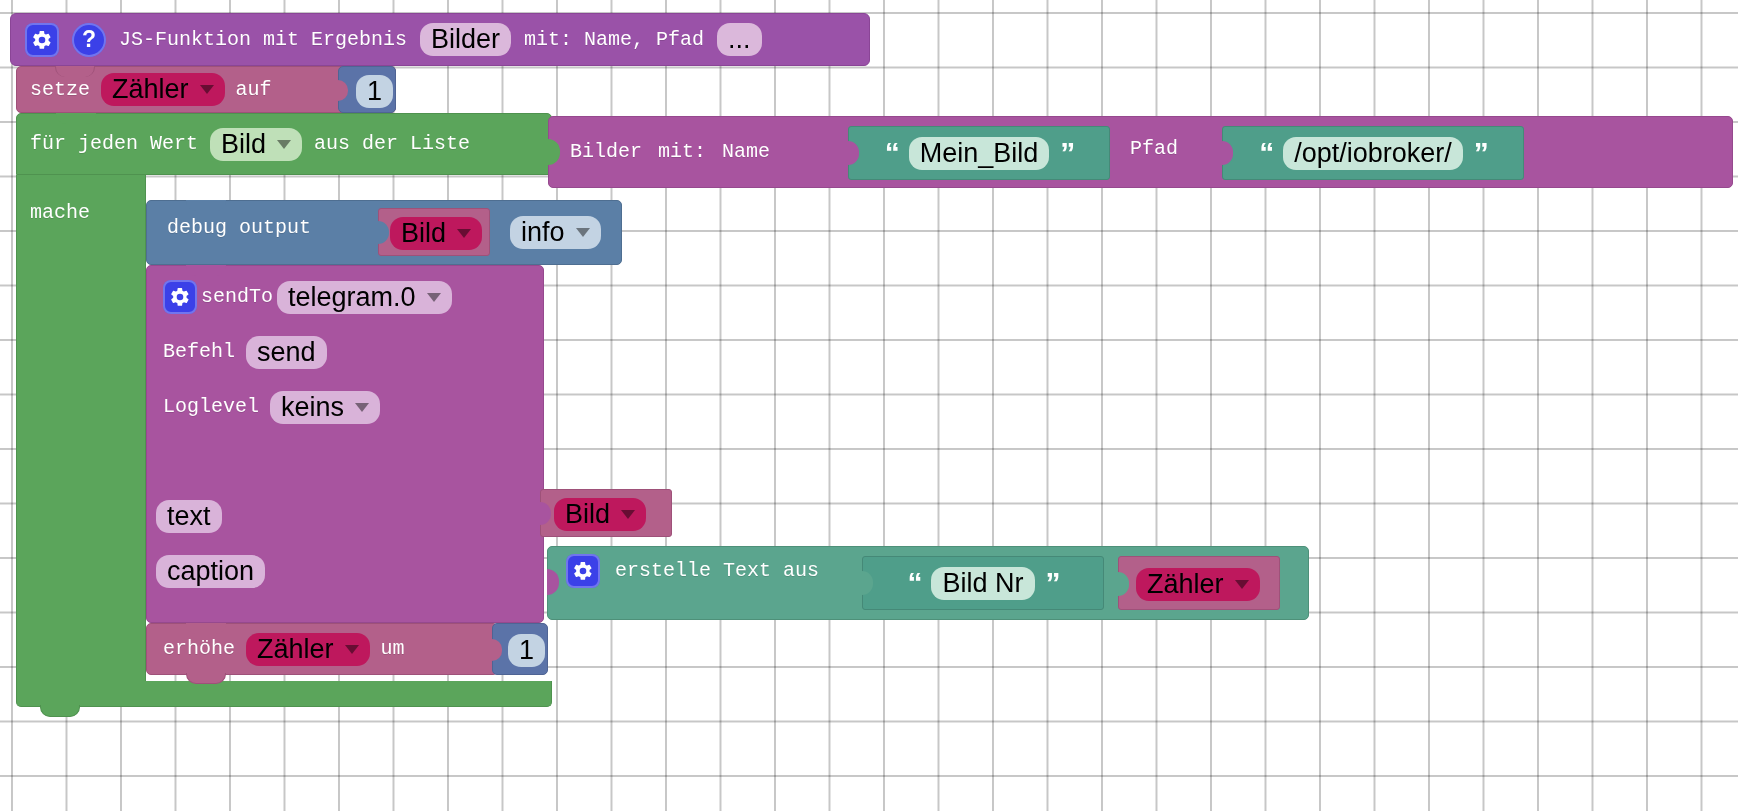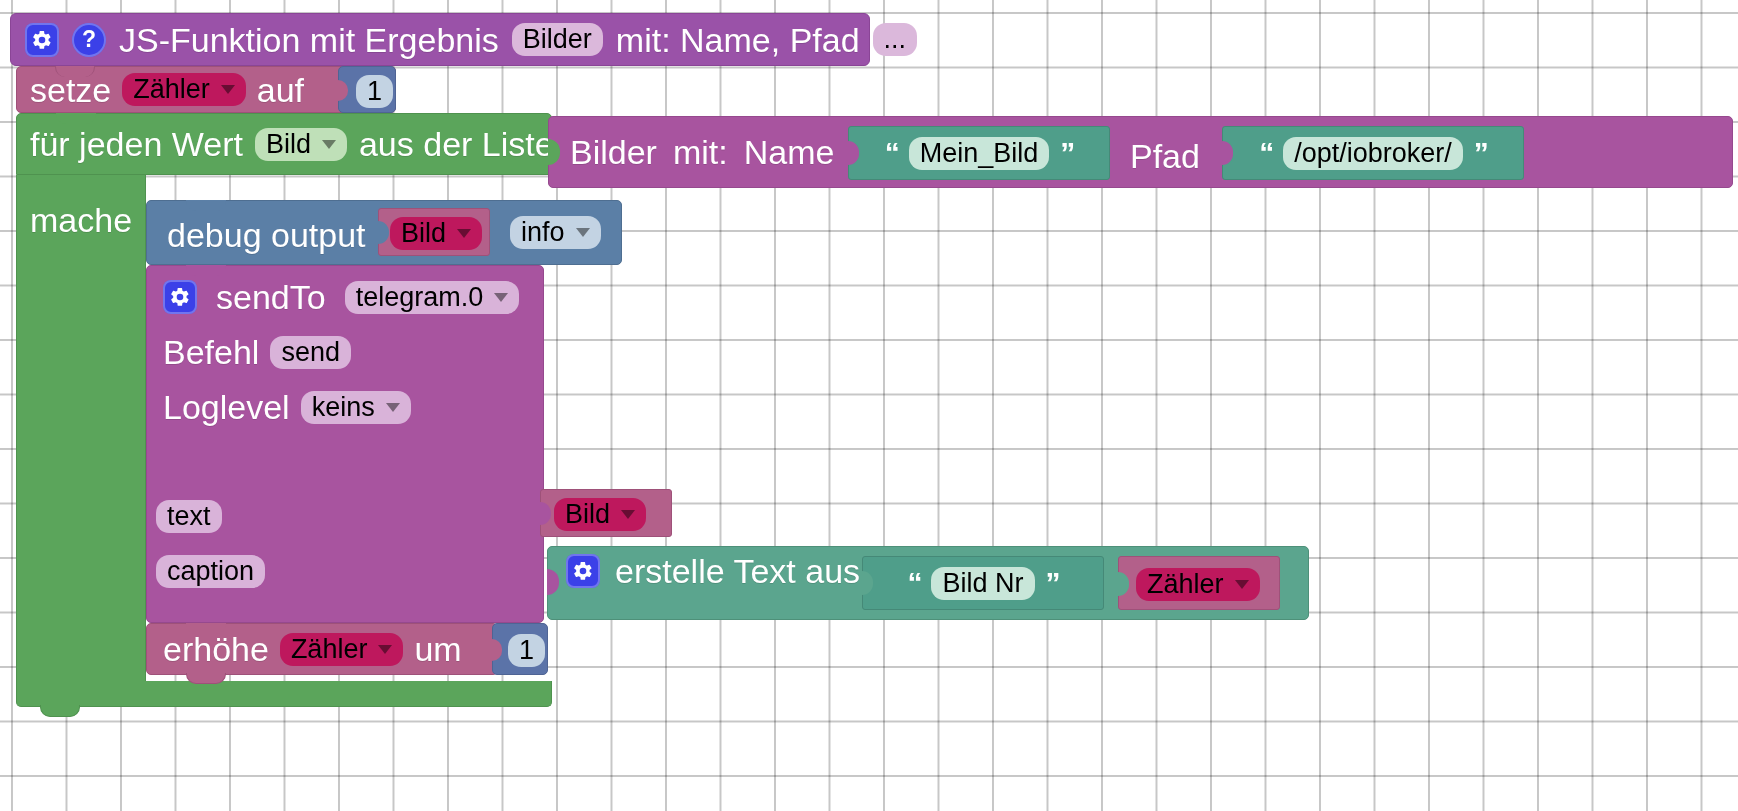--- a/index.html
+++ b/index.html
@@ -32,22 +32,22 @@
     pointer-events:none;
     -webkit-mask-image:none;
     display:none;
   }
   .layer{position:absolute;inset:0;}
 
   .blk{position:absolute;box-sizing:border-box;}
   .row{display:flex;align-items:center;}
 
   
-  .lbl{color:#ffffff;font-size:34px;line-height:1;white-space:nowrap;
-       text-shadow:0 1px 0 rgba(0,0,0,.12);}
+  .lbl{color:#ffffff;font-size:20px;line-height:1;white-space:nowrap;
+       text-shadow:0 1px 0 rgba(0,0,0,.12);font-family:Liberation Mono, monospace;}
   .fld{
     display:inline-flex;align-items:center;gap:9px;
     border-radius:13px;padding:3px 11px;
     font-size:27px;line-height:1;color:#000;white-space:nowrap;
   }
   .fld.dd::after{
     content:"";width:0;height:0;border-left:7px solid transparent;
     border-right:7px solid transparent;border-top:9px solid rgba(0,0,0,.45);
     display:inline-block;margin-left:2px;
   }
@@ -174,21 +174,21 @@
 
   <div class="blk b-var" style="left:378px;top:208px;width:112px;height:48px;border-radius:3px;">
     <div style="position:absolute;left:-1px;top:12px;width:11px;height:23px;background:#5b7fa6;border-radius:0 12px 12px 0;"></div>
   </div>
   <span class="fld f-rose dd" style="position:absolute;left:390px;top:217px;">Bild</span>
   <span class="fld f-blue dd" style="position:absolute;left:510px;top:216px;">info</span>
 
   <div class="blk b-sendto" style="left:146px;top:265px;width:398px;height:358px;border-radius:5px;"></div>
   <div class="blk" style="left:186px;top:265px;width:40px;height:11px;background:#a8549f;border-radius:0 0 10px 10px;"></div>
 
-  <div class="blk row" style="left:163px;top:278px;height:38px;gap:19px;">
+  <div class="blk row" style="left:163px;top:278px;height:38px;gap:4px;">
     <span class="gear">
       <svg viewBox="0 0 24 24">
           <path d="M19.1 12.9a7.6 7.6 0 0 0 .07-1 7.6 7.6 0 0 0-.08-1l2.03-1.58a.5.5 0 0 0 .12-.62l-1.92-3.32a.5.5 0 0 0-.6-.22l-2.39.96a7.3 7.3 0 0 0-1.72-1l-.36-2.54a.5.5 0 0 0-.5-.42h-3.84a.5.5 0 0 0-.49.42l-.36 2.54c-.62.25-1.2.59-1.73 1l-2.39-.96a.5.5 0 0 0-.6.22L2.44 8.7a.49.49 0 0 0 .12.62l2.03 1.58a7.93 7.93 0 0 0 0 2l-2.03 1.58a.5.5 0 0 0-.12.62l1.92 3.32c.12.22.38.3.6.22l2.39-.96c.5.4 1.1.74 1.73 1l.36 2.54c.04.24.25.42.5.42h3.84c.25 0 .46-.18.49-.42l.36-2.54c.62-.26 1.2-.6 1.72-1l2.4.96c.22.08.48 0 .6-.22l1.92-3.32a.5.5 0 0 0-.12-.62l-2.05-1.58zM12 15.6A3.6 3.6 0 1 1 12 8.4a3.6 3.6 0 0 1 0 7.2z"></path>
         </svg>
     </span>
     <span class="lbl">sendTo</span>
     <span class="fld f-purple dd">telegram.0</span>
   </div>
 
   <div class="blk row" style="left:163px;top:336px;height:32px;gap:11px;">

